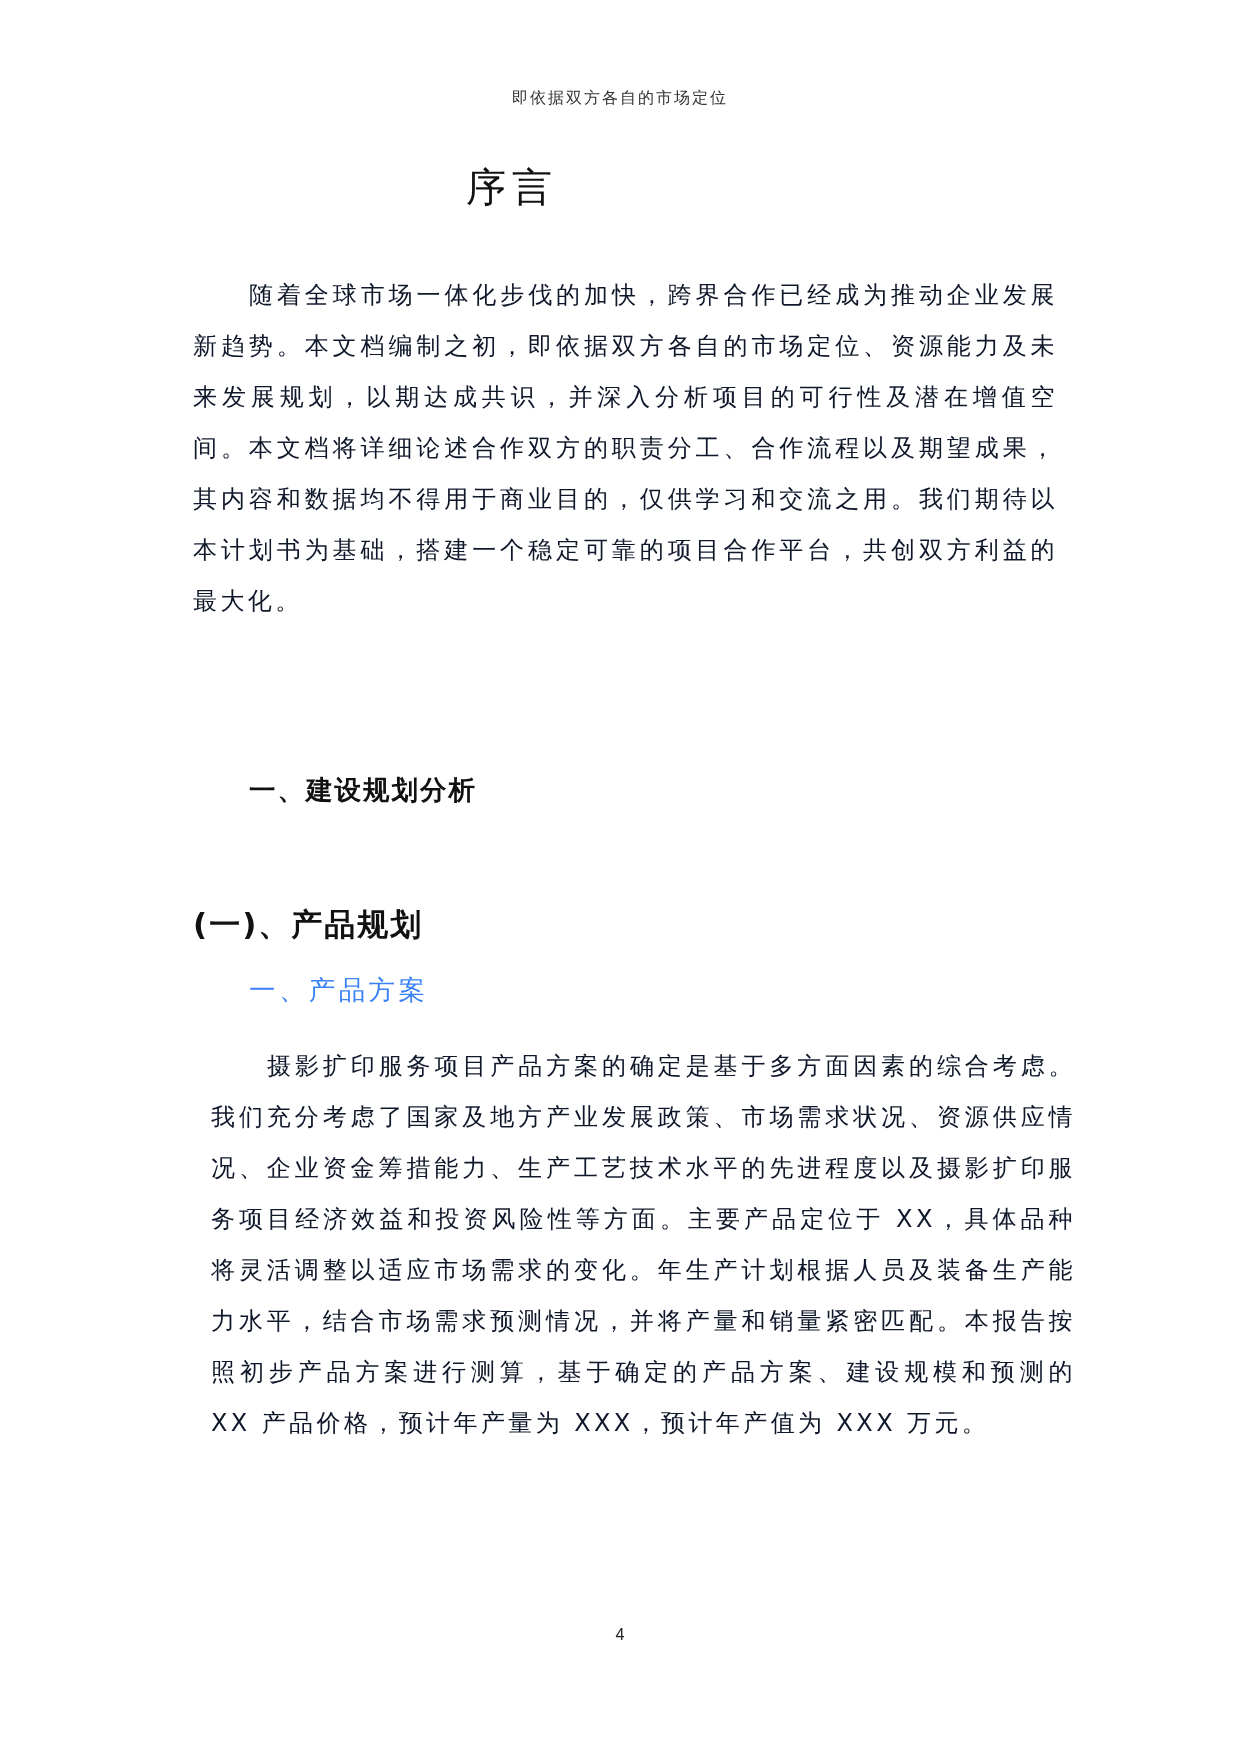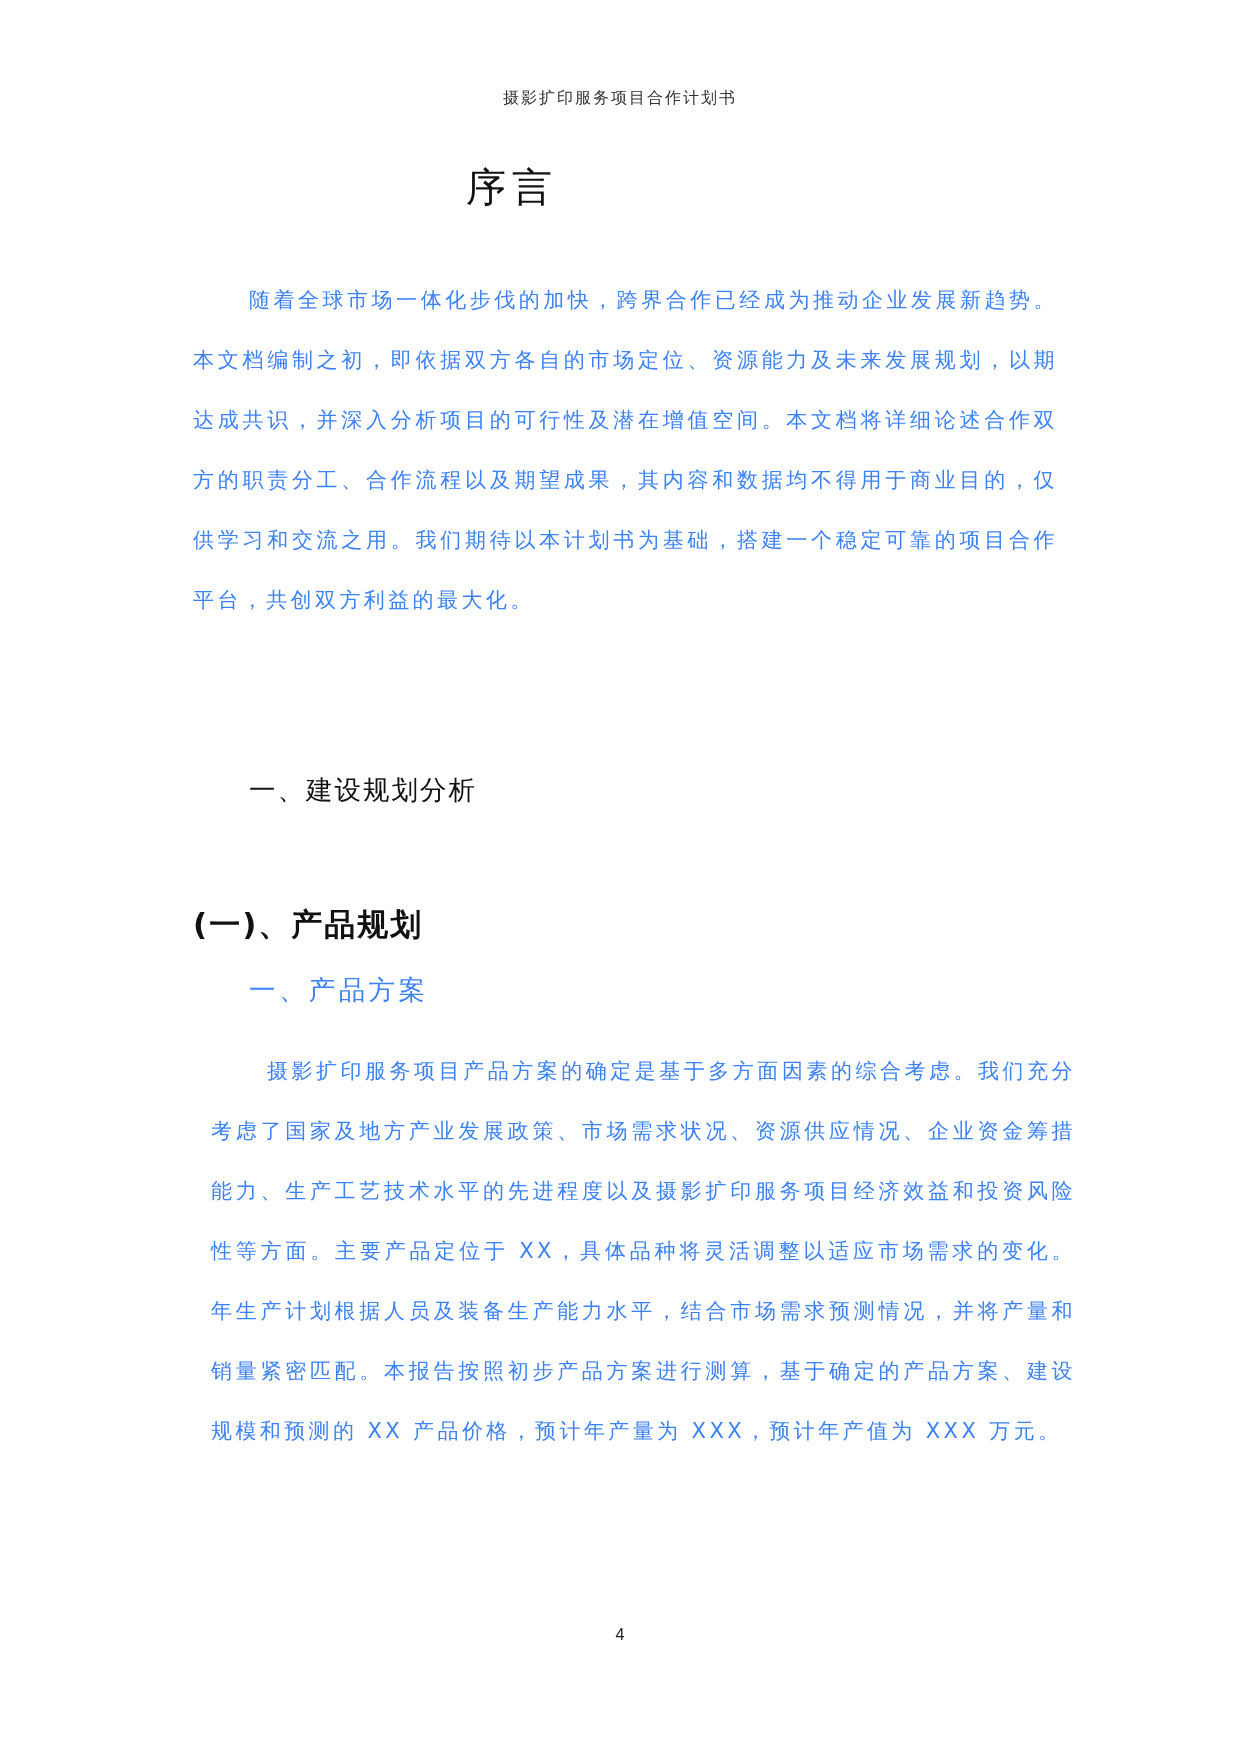--- a/index.html
+++ b/index.html
@@ -40,36 +40,36 @@
       text-align: center;
       font-family: "DejaVu Serif", "Liberation Serif", serif;
       font-size: 40px;
       letter-spacing: 6px;
       color: #111111;
     }
     .body-text {
       position: absolute;
       left: 193px;
       width: 865px;
-      font-size: 21px;
-      line-height: 60px;
+      font-size: 24px;
+      line-height: 51px;
       letter-spacing: 3.4px;
       text-align: justify;
       text-indent: 56px;
-      color: #3b82f6;
+      color: #0f172a;
     }
     .preface {
       top: 270px;
     }
     .heading-1 {
       position: absolute;
       top: 772px;
       left: 249px;
       font-size: 26.5px;
-      font-weight: normal;
+      font-weight: bold;
       letter-spacing: 2px;
       color: #111111;
     }
     .heading-2 {
       position: absolute;
       top: 870px;
       left: 193px;
       font-size: 31px;
       font-weight: bold;
       letter-spacing: 2px;
@@ -96,21 +96,21 @@
       font-family: "Liberation Sans", sans-serif;
       font-size: 16px;
       color: #222222;
     }
   </style>
 </head>
 <body>
 
 <div class="page">
 
-  <div class="running-header">摄影扩印服务项目合作计划书</div>
+  <div class="running-header">即依据双方各自的市场定位</div>
 
   <div class="doc-title">序言</div>
 
   <p class="body-text preface" style="margin:0;">随着全球市场一体化步伐的加快，跨界合作已经成为推动企业发展新趋势。本文档编制之初，即依据双方各自的市场定位、资源能力及未来发展规划，以期达成共识，并深入分析项目的可行性及潜在增值空间。本文档将详细论述合作双方的职责分工、合作流程以及期望成果，其内容和数据均不得用于商业目的，仅供学习和交流之用。我们期待以本计划书为基础，搭建一个稳定可靠的项目合作平台，共创双方利益的最大化。</p>
 
   <div class="heading-1">一、建设规划分析</div>
 
   <div class="heading-2">(一)、产品规划</div>
 
   <div class="heading-3">一、产品方案</div>

